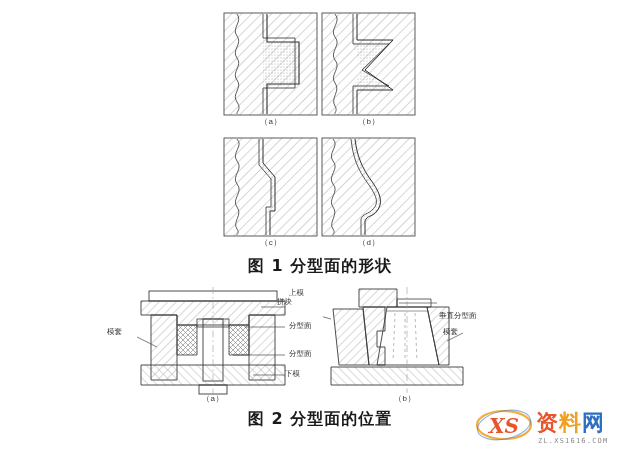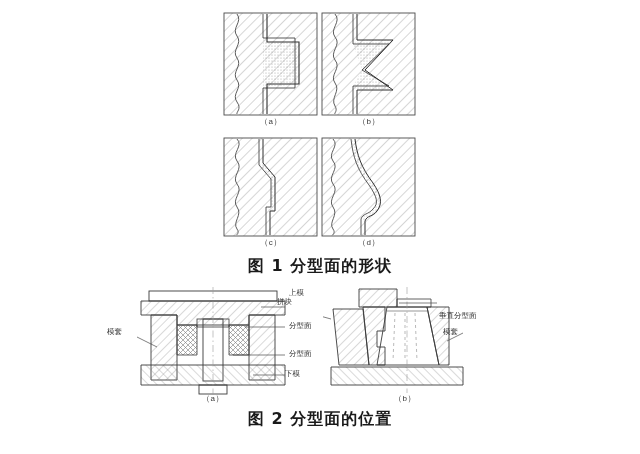--- a/index.html
+++ b/index.html
@@ -236,14 +236,25 @@
       <div class="lbl" style="left:-46px;top:12px;">拼块</div>
 
       <div class="panel-label" style="left:62px;top:108px;">（b）</div>
     </div>
 
     <div class="cap" style="left:0;top:126px;width:640px;">
       <span class="fig-caption">图 2 分型面的位置</span>
     </div>
   </div>
 
+  <div id="watermark">
+    <svg width="60" height="34" viewBox="0 0 60 34" style="position:absolute;left:0;top:4px;">
+      <ellipse cx="30" cy="17" rx="27" ry="14" fill="none" stroke="#f0a020" stroke-width="2.2" opacity="0.85"></ellipse>
+      <ellipse cx="30" cy="17" rx="27" ry="14" fill="none" stroke="#2f6fc0" stroke-width="1.1" opacity="0.5" transform="rotate(-12 30 17)"></ellipse>
+      <text x="30" y="25" text-anchor="middle" font-family="DejaVu Serif, Liberation Serif, serif" font-size="20" font-style="italic" font-weight="bold" fill="#e8552d">XS</text>
+    </svg>
+    <div class="wm-cn">
+      <span class="wm-c1">资</span><span class="wm-c2">料</span><span class="wm-c3">网</span>
+    </div>
+    <div class="wm-url">ZL.XS1616.COM</div>
+  </div>
 
 </div>
 
 </body></html>

